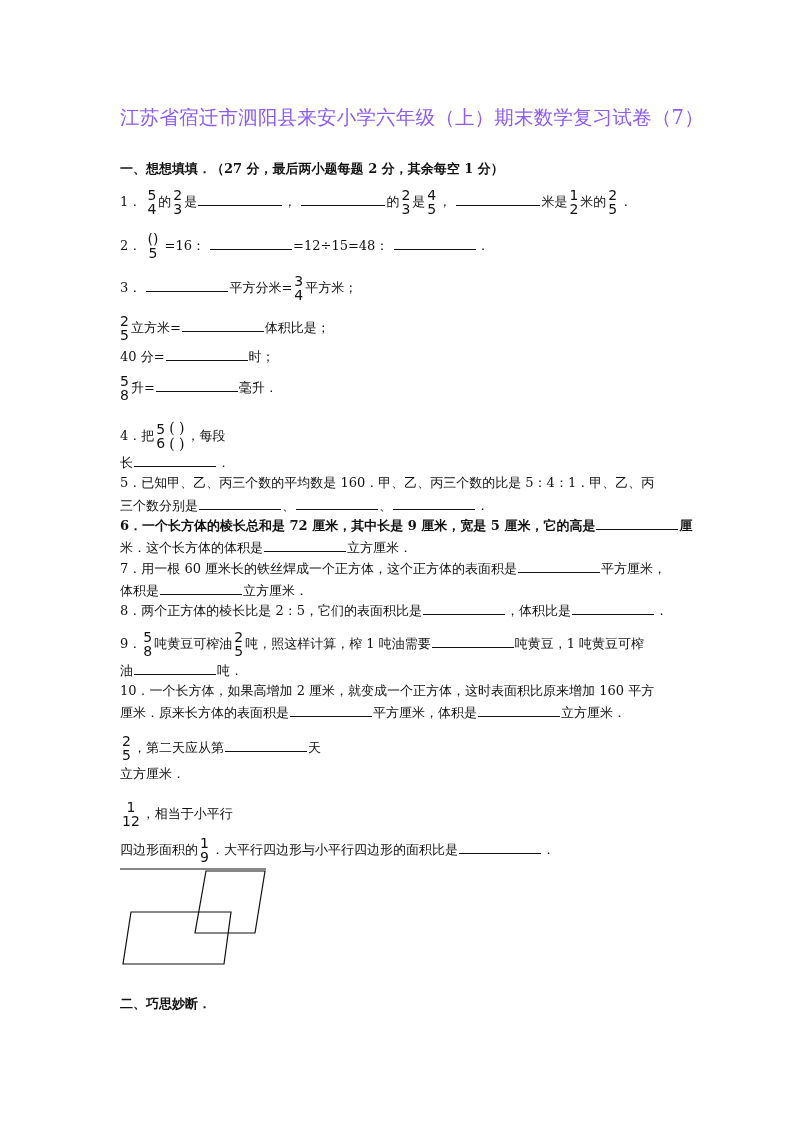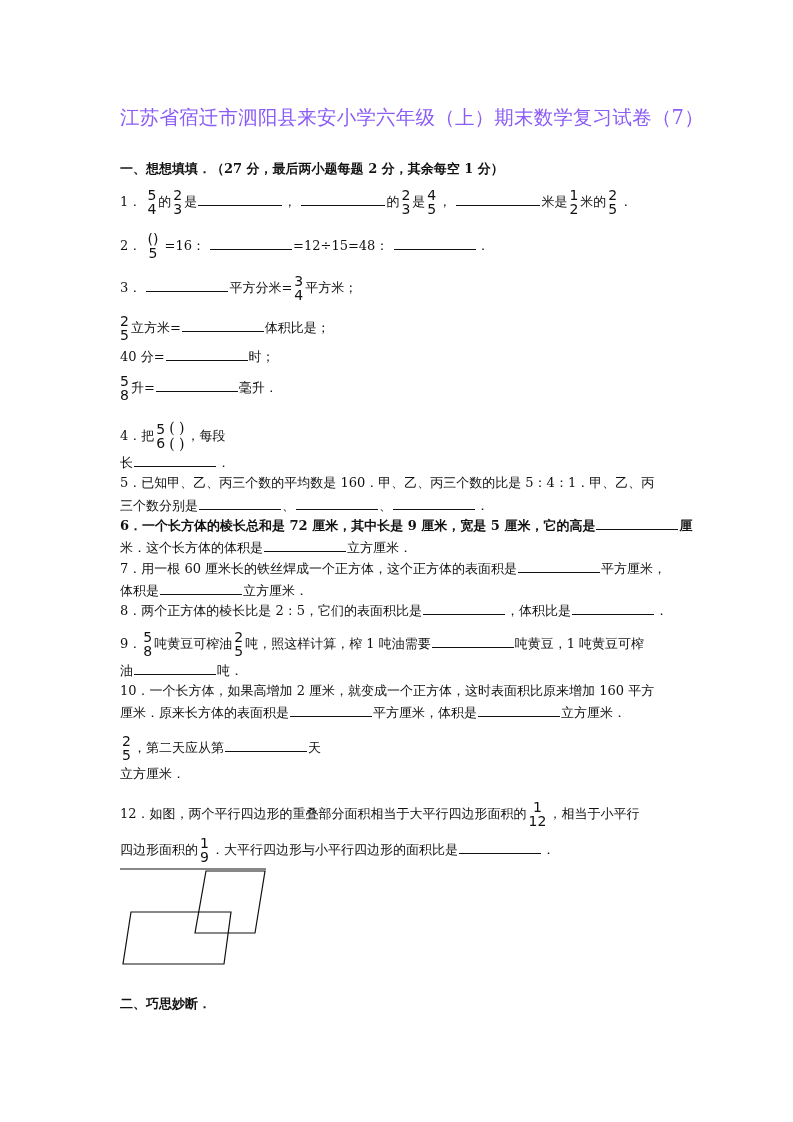--- a/index.html
+++ b/index.html
@@ -93,21 +93,21 @@
 <div class="abs line" style="left:120px;top:702px;">
   <span>厘米．原来长方体的表面积是</span><span class="blank" style="width:82px"></span><span>平方厘米，体积是</span><span class="blank" style="width:82px"></span><span>立方厘米．</span>
 </div>
 
 <div class="abs line" style="left:120px;top:734px;">
   <span class="frac"><span>2</span><span>5</span></span><span>，第二天应从第</span><span class="blank" style="width:82px"></span><span>天</span>
 </div>
 <div class="abs line" style="left:120px;top:764px;">立方厘米．</div>
 
 <div class="abs line" style="left:120px;top:800px;">
-  <span>12．如图，两个平行四边形的重叠部分面积相当于大平行四边形面积的</span><span class="frac"><span>1</span><span>12</span></span><span>，相当于小平行</span>
+  <span class="frac"><span>1</span><span>12</span></span><span>，相当于小平行</span>
 </div>
 <div class="abs line" style="left:120px;top:836px;">
   <span>四边形面积的</span><span class="frac"><span>1</span><span>9</span></span><span>．大平行四边形与小平行四边形的面积比是</span><span class="blank" style="width:82px"></span><span>．</span>
 </div>
 
 <svg class="abs" style="left:110px;top:860px;" width="180" height="120" viewBox="0 0 180 120">
   <line x1="10" y1="9" x2="156" y2="9" stroke="#111" stroke-width="1.2"></line>
   <polygon points="96,11 155,11 145,73 85,73" fill="none" stroke="#111" stroke-width="1.2"></polygon>
   <polygon points="21,52 121,52 114,104 13,104" fill="none" stroke="#111" stroke-width="1.2"></polygon>
 </svg>

